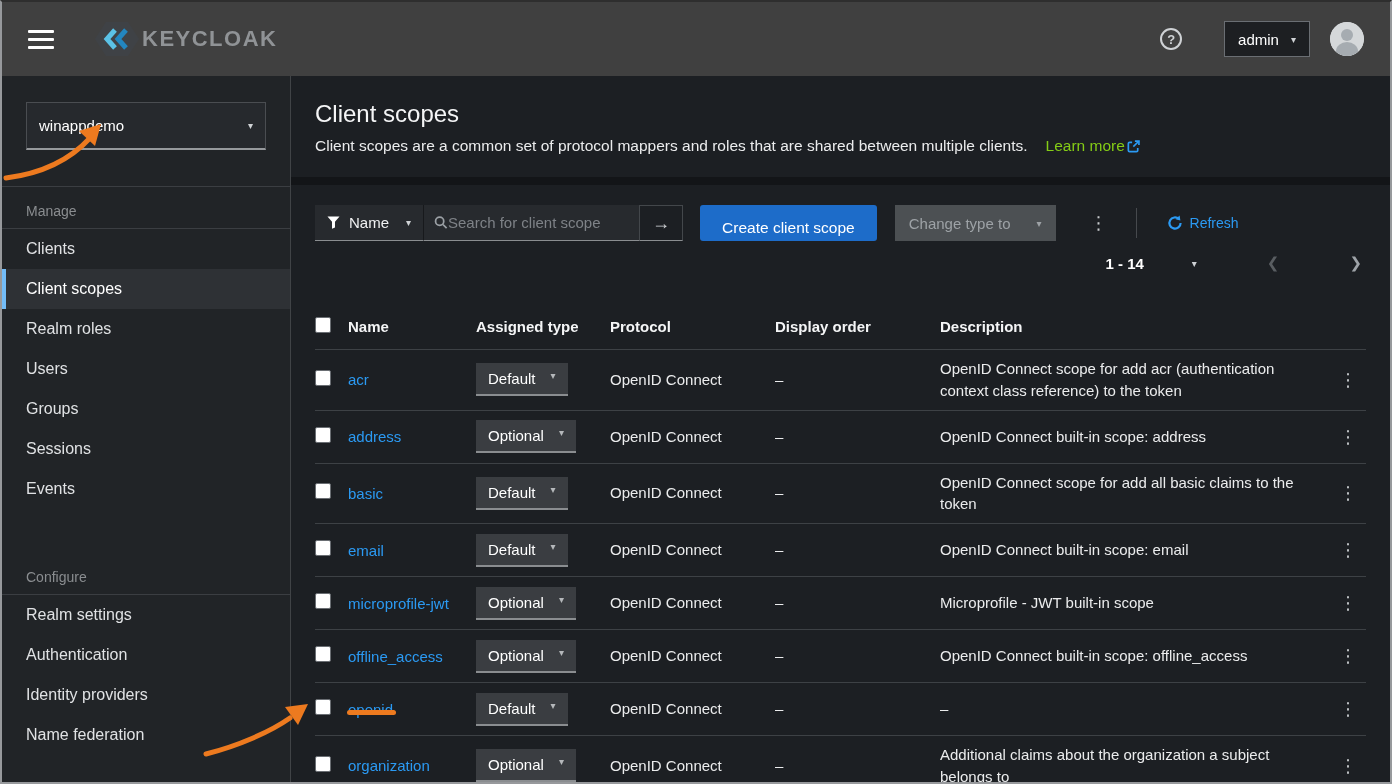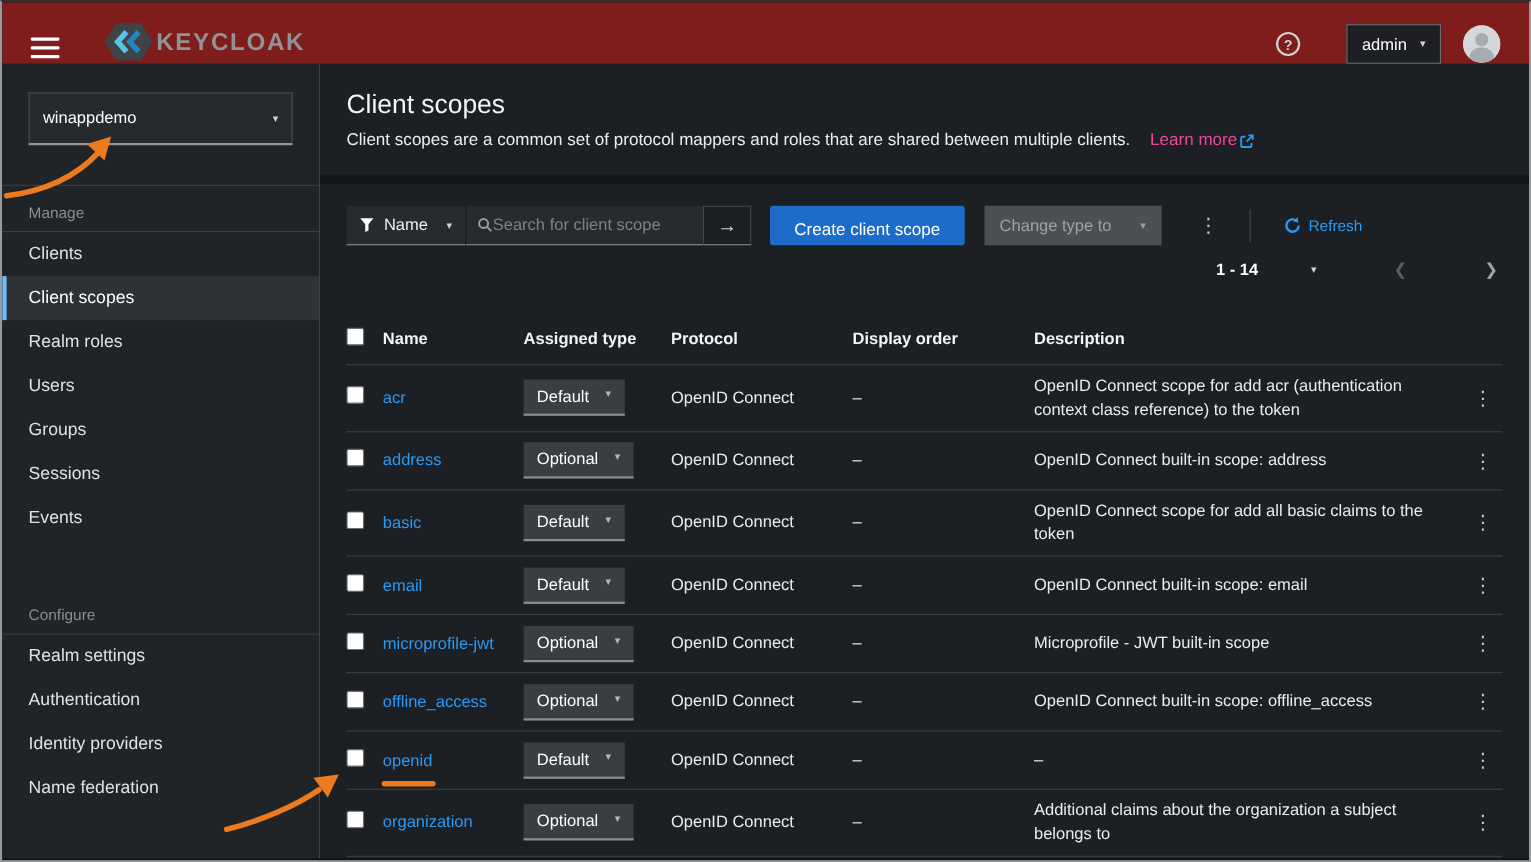--- a/index.html
+++ b/index.html
@@ -1,21 +1,21 @@
 <!DOCTYPE html>
 <html><head>
 <meta charset="utf-8">
 <style>
   * { box-sizing: border-box; margin: 0; padding: 0; }
   body { background:#fff; font-family:"Liberation Sans", sans-serif; }
   .frame{ position:relative; width:1392px; height:784px; overflow:hidden;
           background:#131518; border:2px solid #97999c; border-top-color:#2e2e2e; }
 
   
-  .masthead{ height:56px; background:#7f1d1d; display:flex; align-items:flex-end; padding:0 26px; }
+  .masthead{ height:74px; background:#404040; display:flex; align-items:center; padding:0 26px; }
   .hamburger{ width:26px; cursor:pointer; margin-right:40px; }
   .hamburger span{ display:block; height:3px; background:#fff; margin:5px 0; border-radius:1px; }
   .brand{ display:flex; align-items:center; gap:2px; }
   .brand-text{ font-size:22px; font-weight:bold; letter-spacing:1.5px; color:#909396; }
   .mast-right{ margin-left:auto; display:flex; align-items:center; }
   .help-icon{ width:22px; height:22px; border:2px solid #cfd2d5; border-radius:50%;
               color:#cfd2d5; font-size:13px; font-weight:bold; display:flex; align-items:center;
               justify-content:center; cursor:pointer; }
   .user-menu{ margin-left:42px; height:36px; padding:0 13px; display:flex; align-items:center; gap:12px;
               background:#1d1f22; border:1px solid #6a6e73; color:#fff; font-size:15px; cursor:pointer; }
@@ -36,21 +36,21 @@
   .nav-section-label{ padding:16px 24px 9px; font-size:14px; color:#8a8d90; }
   .nav-list{ list-style:none; }
   .nav-item{ height:40px; line-height:40px; padding-left:24px; font-size:16px; color:#e0e2e4; cursor:pointer; }
   .nav-item.selected{ background:#2e3135; border-left:4px solid #73bcf7; padding-left:20px; color:#fff; }
   .nav-section + .nav-section{ margin-top:44px; }
 
   
   .page-header{ background:#1c1f23; padding:24px 24px 22px; }
   .page-title{ font-size:24px; font-weight:500; color:#f4f5f6; }
   .page-desc-row{ margin-top:9px; font-size:15.5px; color:#ebeced; display:flex; align-items:center; }
-  .learn-more{ margin-left:18px; color:#ec4899; text-decoration:none; display:inline-flex; align-items:center; gap:1px; cursor:pointer;text-align:right; }
+  .learn-more{ margin-left:18px; color:#84cc16; text-decoration:none; display:inline-flex; align-items:center; gap:1px; cursor:pointer;text-align:right; }
 
   
   .card{ background:#1c1f23; flex:1; padding:20px 24px 0; }
   .toolbar{ display:flex; align-items:center; height:36px; }
   .filter-toggle{ height:36px; display:flex; align-items:center; gap:9px; padding:0 12px;
                   background:#272a2e; border:0; border-bottom:1px solid #8a8d90; color:#f0f1f2;
                   font-size:15px; cursor:pointer; }
   .filter-toggle .caret{ margin-left:8px; }
   .search-box{ height:36px; width:216px; background:#272a2e; border-bottom:1px solid #8a8d90;
                border-left:1px solid #17191c; display:flex; align-items:center; padding:0 10px; gap:0; }

